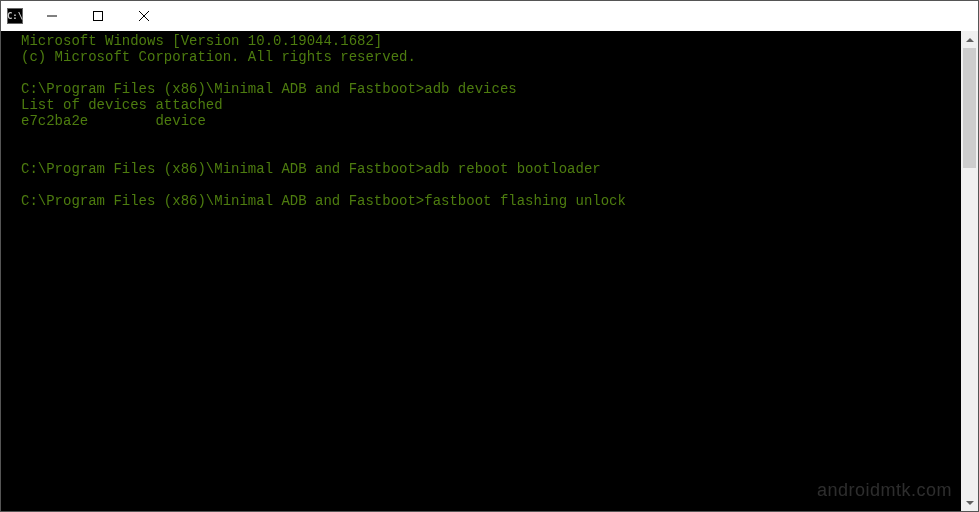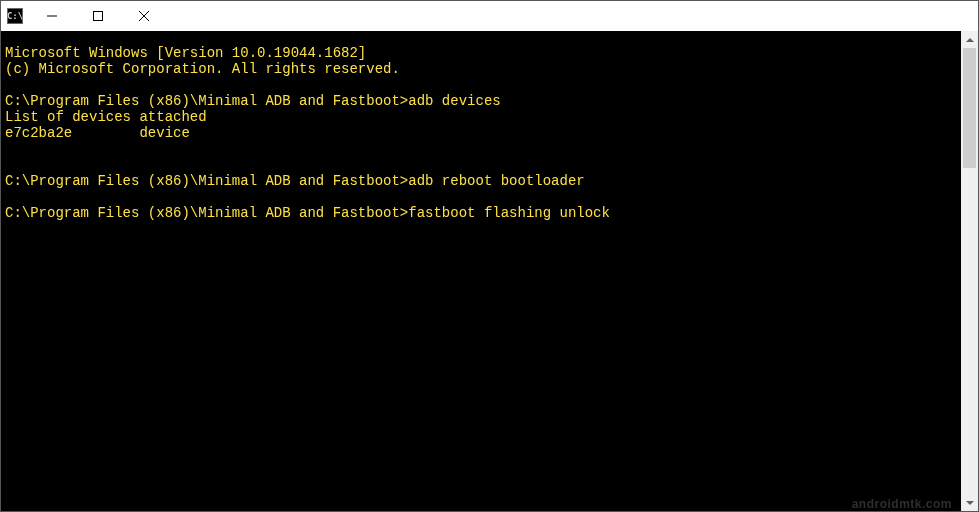--- a/index.html
+++ b/index.html
@@ -67,27 +67,28 @@
     }
     .terminal-area {
       flex: 1;
       display: flex;
       background: #000;
       position: relative;
     }
     .terminal {
       flex: 1;
       background: #000;
-      color: #fde047;
+      color: #4d7c0f;
       font-family: Consolas, "Courier New", monospace;
       font-size: 14px;
       line-height: 16px;
-      padding: 14px 4px;
+      padding: 2px 4px;
       white-space: pre;
       overflow: hidden;
+      margin-left: 16px;
     }
     .scrollbar {
       width: 17px;
       background: #f0f0f0;
       display: flex;
       flex-direction: column;
     }
     .scroll-arrow {
       width: 17px;
       height: 17px;
@@ -107,28 +108,27 @@
     .scroll-thumb {
       position: absolute;
       top: 0;
       left: 2px;
       right: 2px;
       height: 120px;
       background: #cdcdcd;
     }
     .watermark {
       position: absolute;
-      bottom: 0;
+      bottom: 10px;
       right: 26px;
       color: rgba(180,180,180,0.25);
       font-family: Arial, sans-serif;
-      font-size: 12px;
+      font-size: 18px;
       letter-spacing: 0.5px;
       pointer-events: none;
-      font-weight: bold;
     }
     .term-line {
       display: block;
     }
   </style>
 </head>
 <body>
 
 <div class="window">
   <div class="titlebar">

